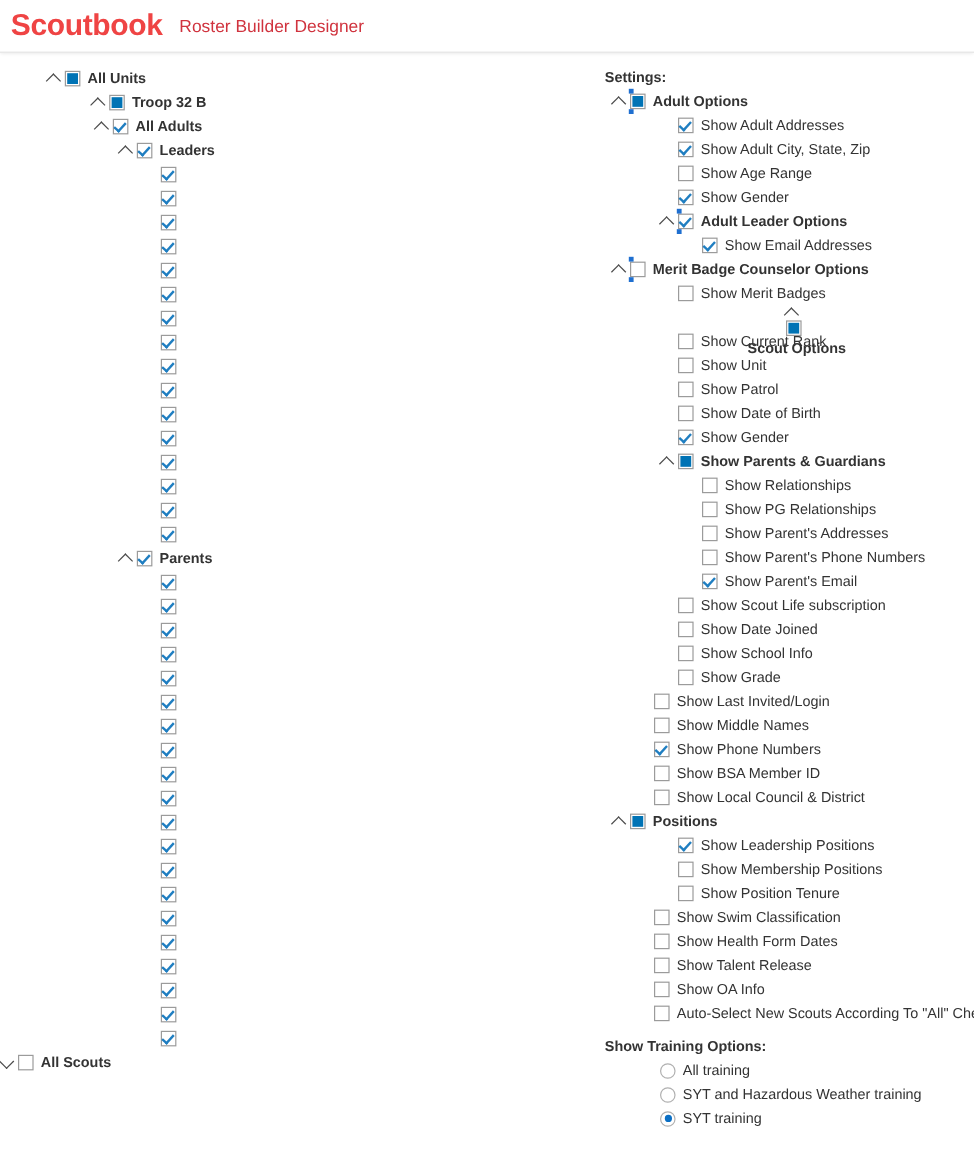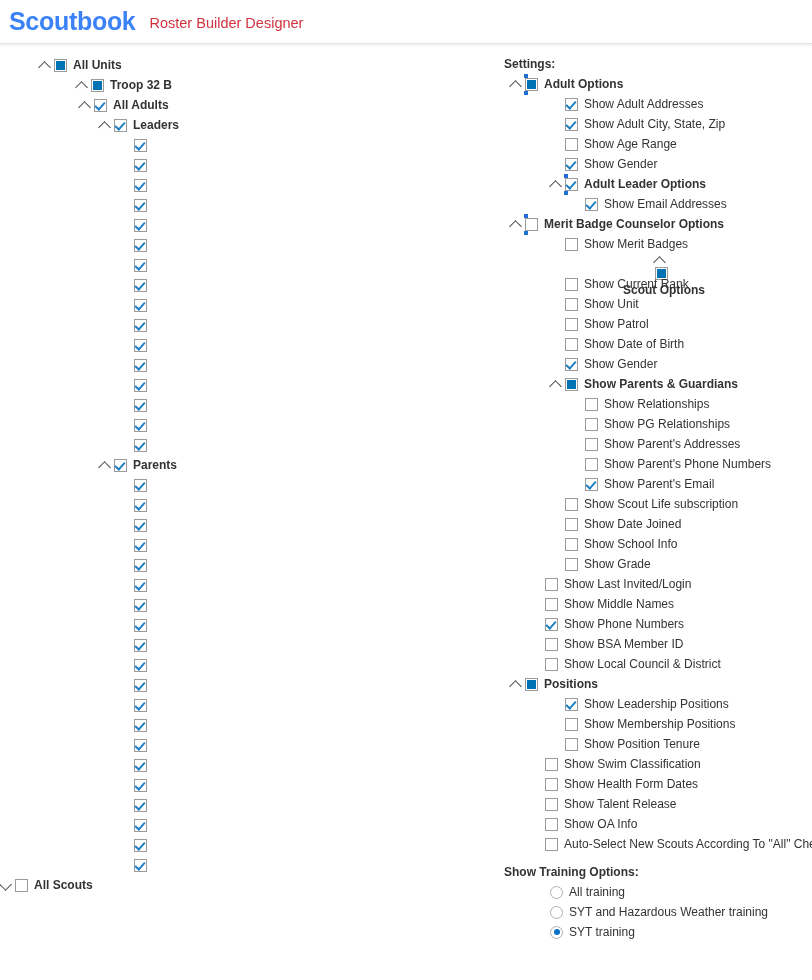--- a/index.html
+++ b/index.html
@@ -20,21 +20,21 @@
     background: #ffffff;
     border-bottom: 1px solid #e3e3e3;
     box-shadow: 0 1px 3px rgba(0,0,0,0.10);
     display: flex;
     align-items: center;
     padding-left: 9px;
   }
   #brand-title {
     font-size: 25px;
     font-weight: bold;
-    color: #3b82f6;
+    color: #ef4444;
     letter-spacing: -0.3px;
     line-height: 1;
   }
   #page-subtitle {
     font-size: 14.5px;
     color: #d0333e;
     margin-left: 14px;
     line-height: 1;
     position: relative;
     top: 2px;

